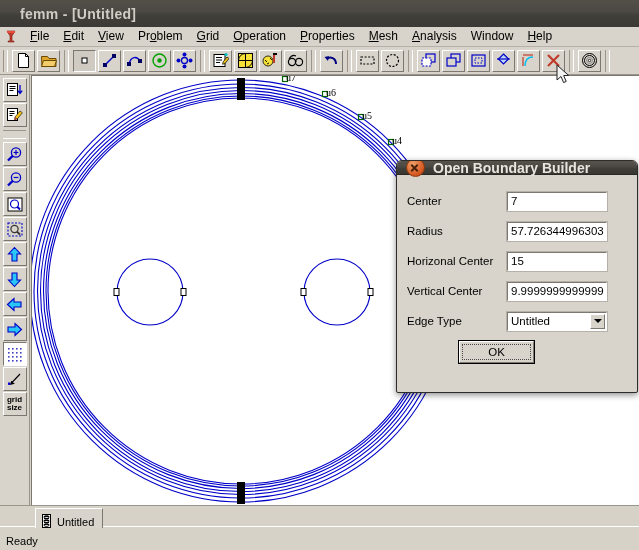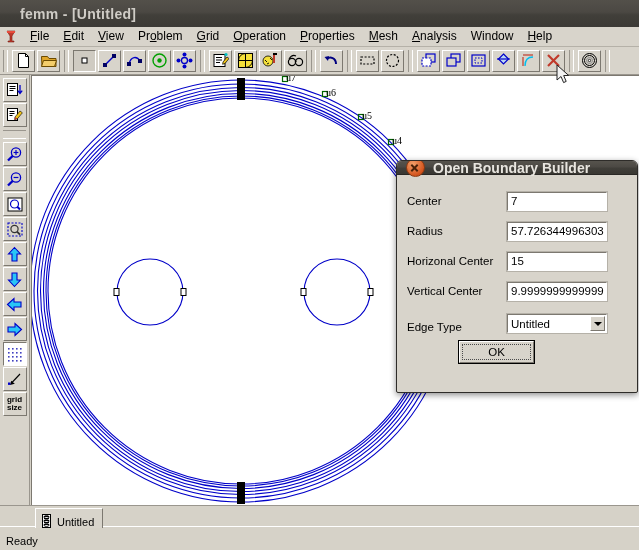--- a/index.html
+++ b/index.html
@@ -617,21 +617,21 @@
       <div class="frow" style="top:74px;">
         <span class="flabel">Horizonal Center</span>
         <span class="ftext">15</span>
       </div>
 
       <div class="frow" style="top:104px;">
         <span class="flabel">Vertical Center</span>
         <span class="ftext">9.9999999999999</span>
       </div>
 
-      <div class="frow" style="top:134px;align-items:flex-end;">
+      <div class="frow" style="top:134px;">
         <span class="flabel">Edge Type</span>
         <span class="fcombo">
           <span>Untitled</span>
           <span class="arrowbtn">
               <span class="caret"></span>
             </span>
         </span>
       </div>
 
       <div class="dlgbtn default" style="left:62px;top:166px;">

